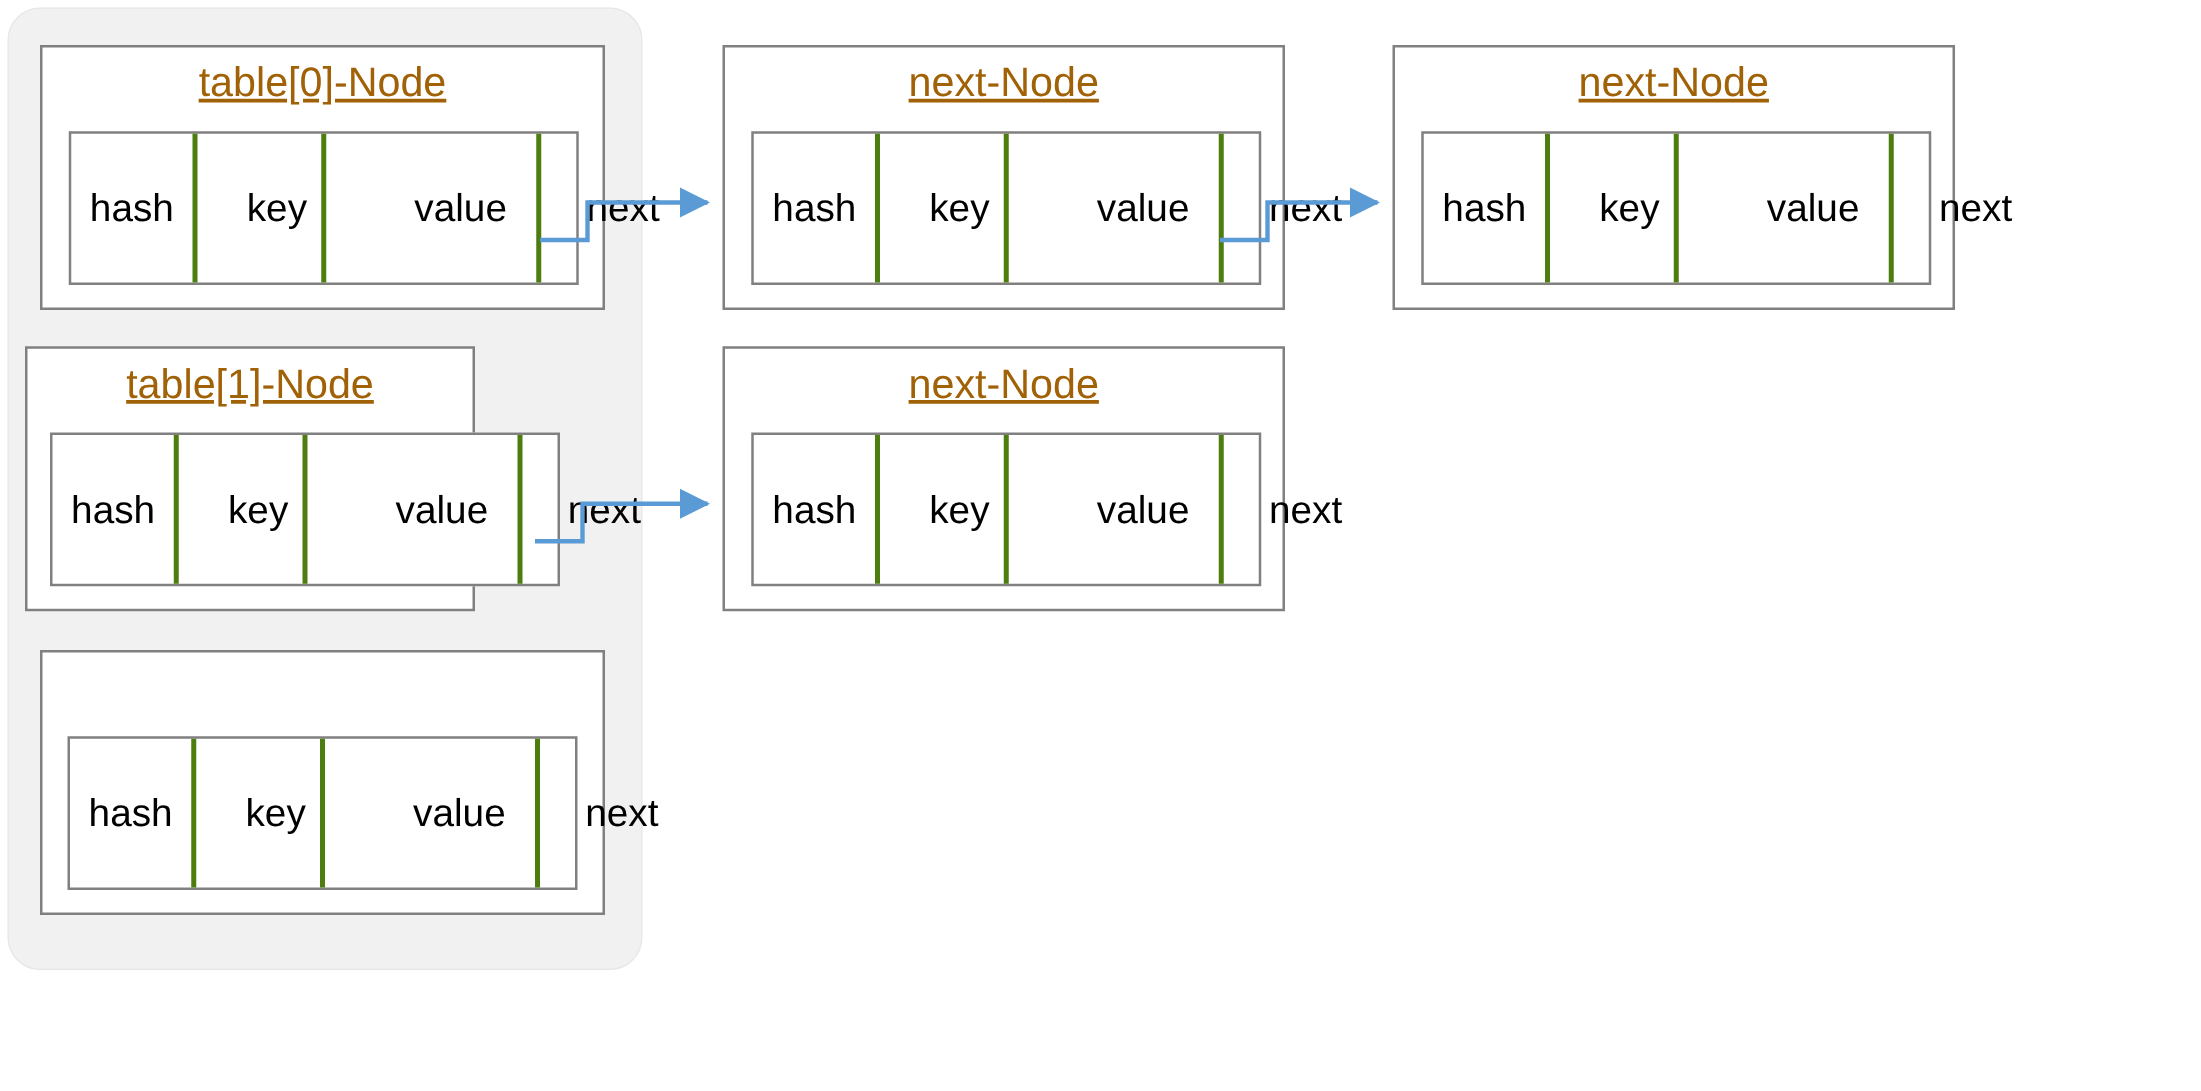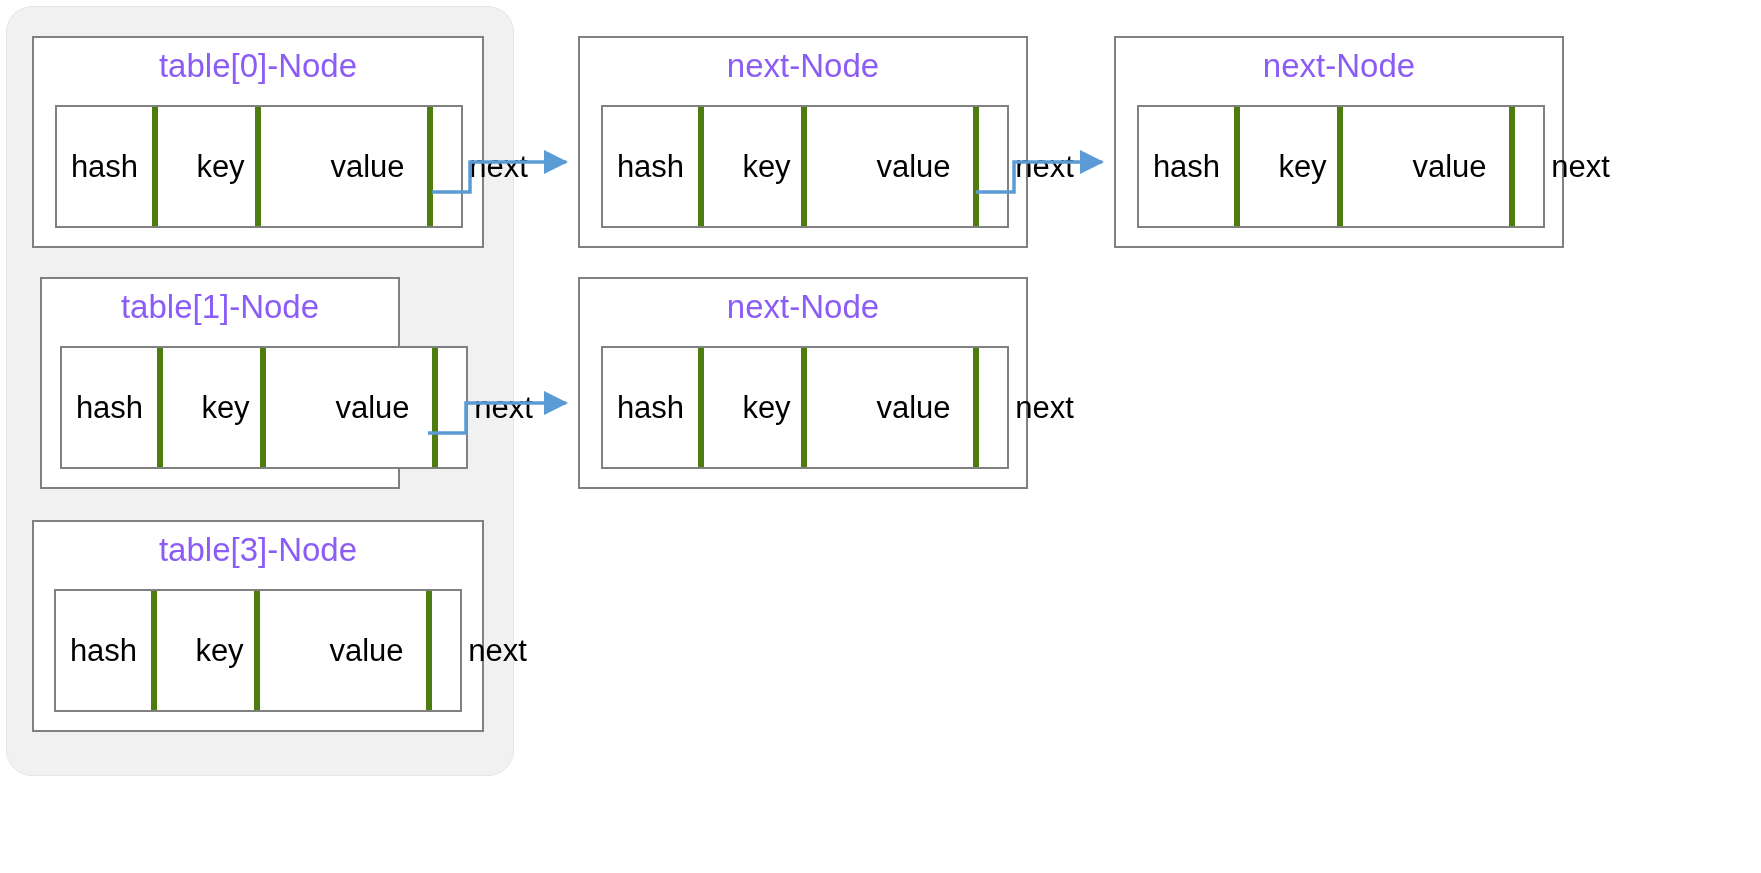--- a/index.html
+++ b/index.html
@@ -38,37 +38,38 @@
     border: 2px solid #808080;
     box-sizing: border-box;
   }
 
   .node-title {
     position: absolute;
     left: 0;
     right: 0;
     top: 8px;
     text-align: center;
-    color: #8b5cf6;
+    color: #a16207;
     font-size: 33px;
     line-height: 40px;
     white-space: nowrap;
     letter-spacing: 0px;
+    text-decoration: underline;
   }
 
   
   .fields {
     position: absolute;
     display: flex;
     border: 2px solid #808080;
     box-sizing: border-box;
     background: #ffffff;
   }
   .cell {
-    border-right: 6px solid #4d7c0f;
+    border-right: 4px solid #4d7c0f;
     box-sizing: border-box;
     display: flex;
     align-items: center;
     justify-content: center;
     color: #000000;
     font-size: 31px;
     line-height: 1;
     height: 100%;
   }
   .cell:last-child {
@@ -99,32 +100,31 @@
   <div class="node" style="left:32px; top:36px; width:452px; height:212px;">
     <div class="node-title">table[0]-Node</div>
     <div class="fields" style="left:21px; top:67px; width:408px; height:123px;">
       <div class="cell c-hash">hash</div>
       <div class="cell c-key">key</div>
       <div class="cell c-value">value</div>
       <div class="cell c-next">next</div>
     </div>
   </div>
 
-  <div class="node" style="left:40px; top:277px; width:360px; height:212px;">
+  <div class="node" style="left:20px; top:277px; width:360px; height:212px;">
     <div class="node-title">table[1]-Node</div>
     <div class="fields" style="left:18px; top:67px; width:408px; height:123px;">
       <div class="cell c-hash">hash</div>
       <div class="cell c-key">key</div>
       <div class="cell c-value">value</div>
       <div class="cell c-next">next</div>
     </div>
   </div>
 
   <div class="node" style="left:32px; top:520px; width:452px; height:212px;">
-    <div class="node-title">table[3]-Node</div>
     <div class="fields" style="left:20px; top:67px; width:408px; height:123px;">
       <div class="cell c-hash">hash</div>
       <div class="cell c-key">key</div>
       <div class="cell c-value">value</div>
       <div class="cell c-next">next</div>
     </div>
   </div>
 
   <div class="node" style="left:578px; top:36px; width:450px; height:212px;">
     <div class="node-title">next-Node</div>

